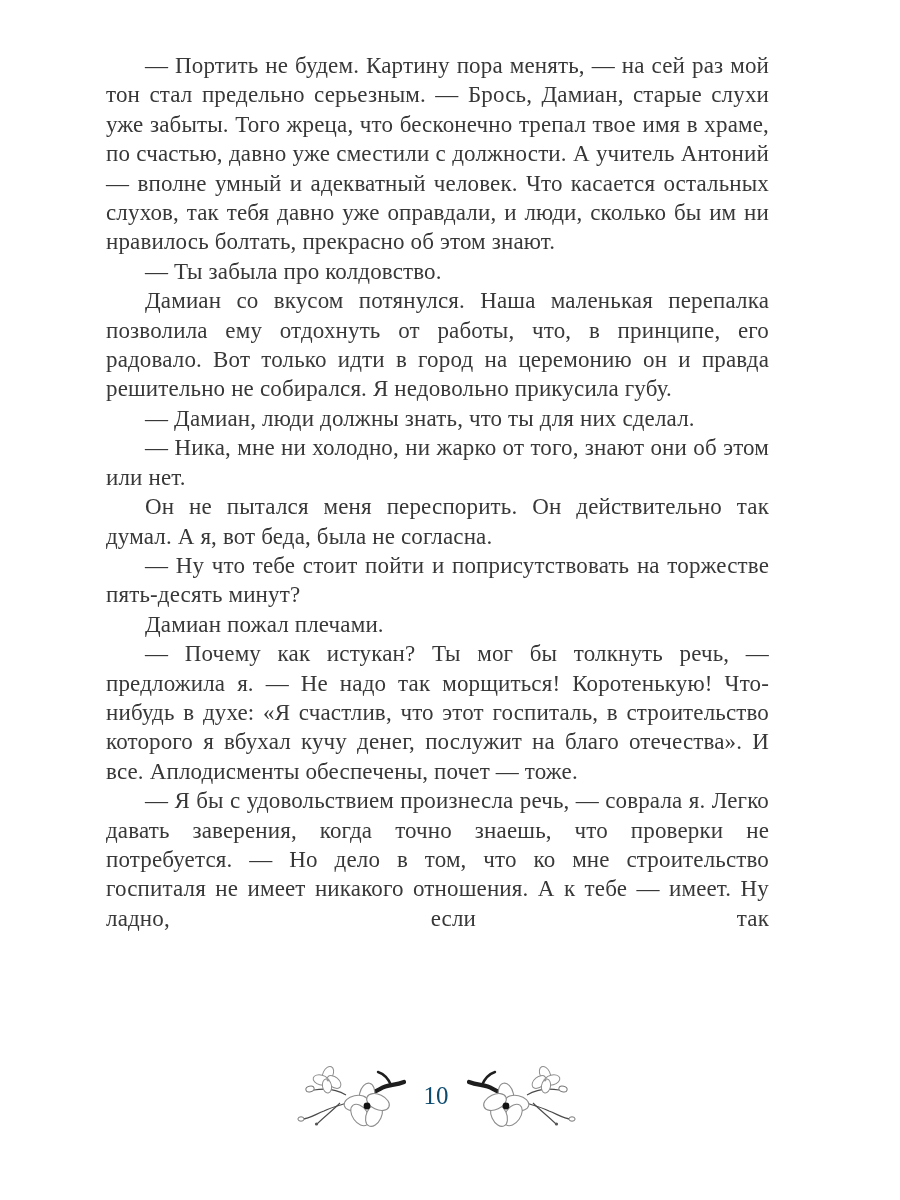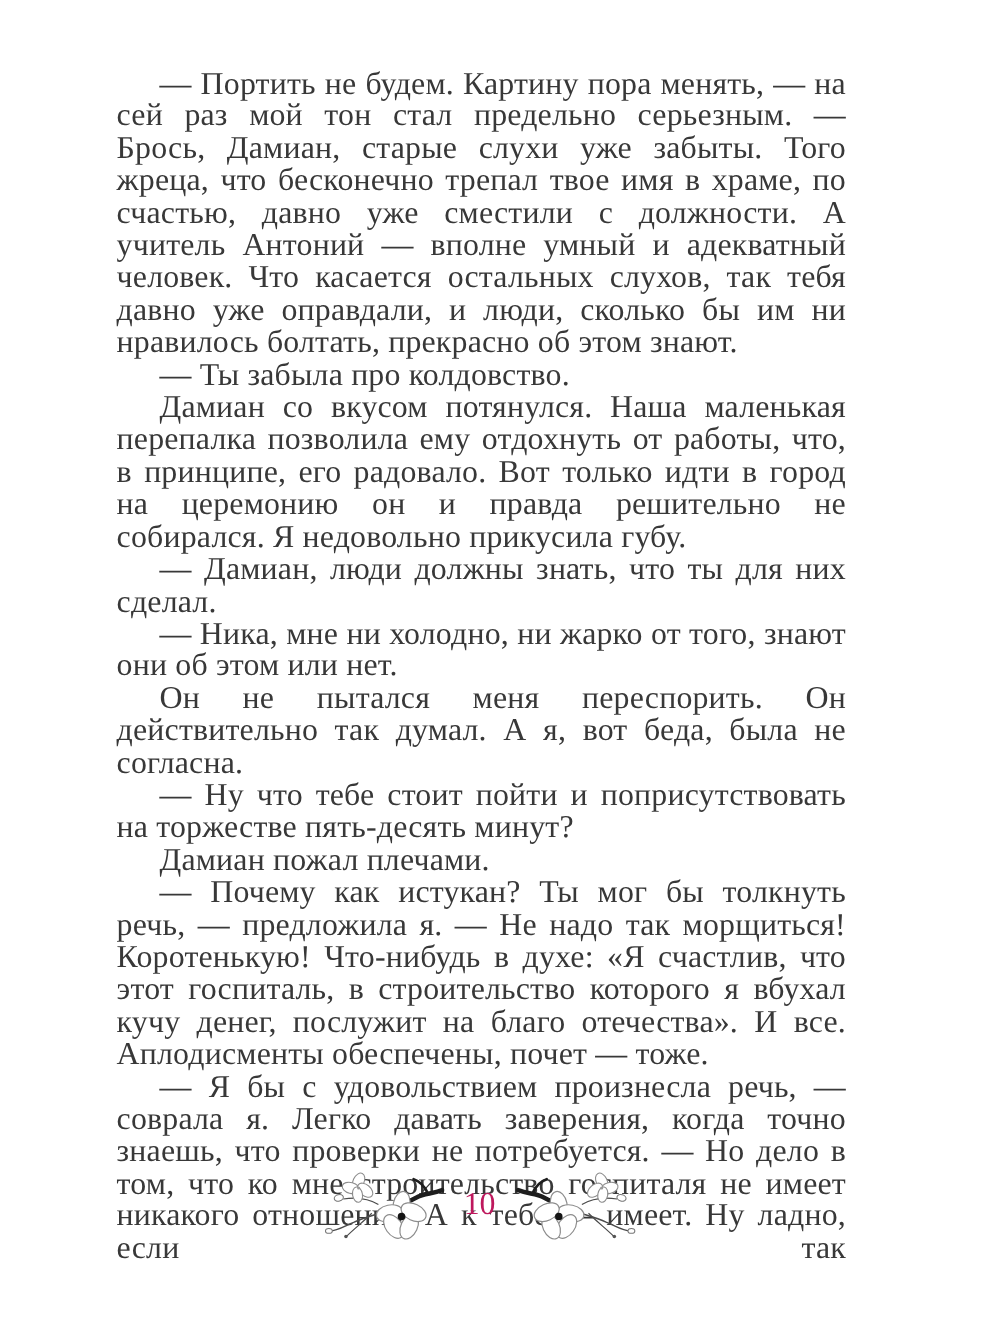--- a/index.html
+++ b/index.html
@@ -9,24 +9,24 @@
     overflow:hidden;
     position:relative;
     font-family:"Liberation Serif", serif;
   }
   .page {
     position:absolute; inset:0;
     background:#ffffff;
   }
   .text-block {
     position:absolute;
-    left:106px; top:62px;
+    left:106px; top:51px;
     width:663px;
     color:#383838;
-    font-size:29px;
+    font-size:23px;
     line-height:29.4px;
     text-align:justify;
     letter-spacing:0.15px;
   }
   .text-block p {
     margin:0;
     text-indent:39px;
   }
   .text-block p.continued {
     text-align-last:justify;
@@ -35,22 +35,22 @@
     position:absolute;
     top:1062px; left:0;
     width:900px;
     display:flex;
     align-items:center;
     justify-content:center;
     gap:12px;
     transform:translateX(-14px);
   }
   .page-number {
-    font-size:29px;
-    color:#be185d;
+    font-size:25px;
+    color:#0c4a6e;
     line-height:1;
     padding:0 6px;
     font-variant-numeric: oldstyle-nums;
   }
   .ornament { width:112px; height:66px; display:inline-block; }
   .ornament svg { width:100%; height:100%; display:block; }
   .ornament.right svg { transform:scaleX(-1); }
 </style>
 </head>
 <body>

